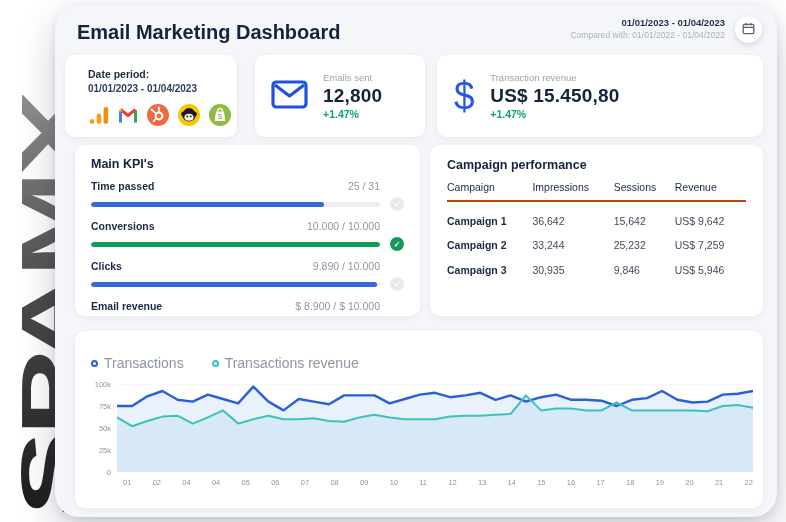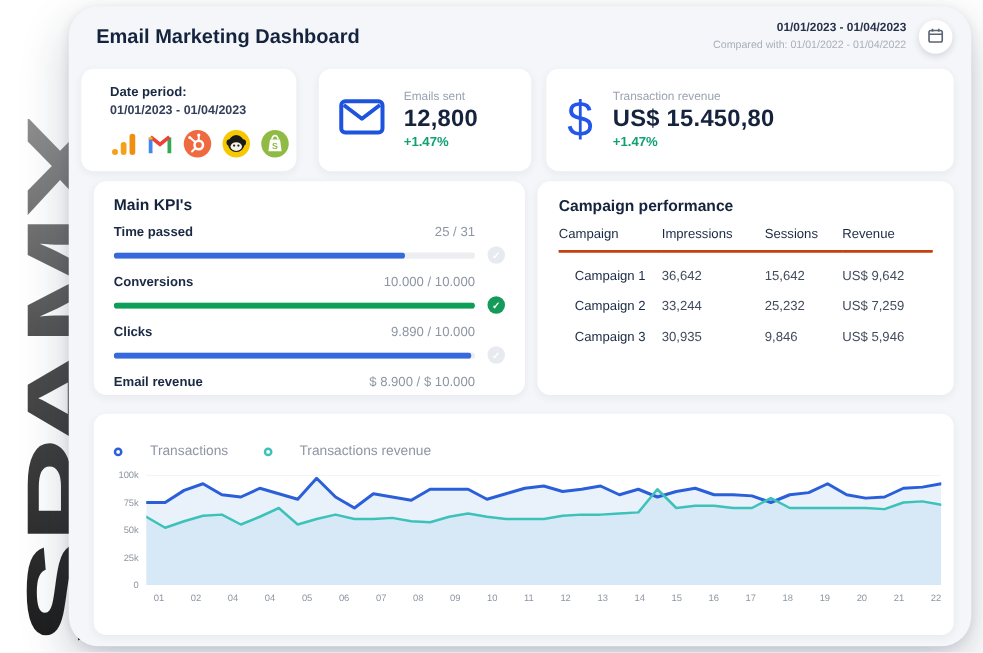--- a/index.html
+++ b/index.html
@@ -17,21 +17,21 @@
   }
 
   
   .main-card{
     position:absolute; left:55px; top:5px; width:722px; height:512px;
     background:#f5f6f9; border-radius:24px;
     box-shadow:0 16px 38px rgba(25,35,65,.22), 0 2px 8px rgba(25,35,65,.10);
   }
 
   
-  .hdr-title{ position:absolute; left:22px; top:16px; font-size:16px; font-weight:700; color:#14233e; }
+  .hdr-title{ position:absolute; left:22px; top:16px; font-size:20px; font-weight:700; color:#14233e; }
   .hdr-dates{ position:absolute; right:52px; top:12px; text-align:right; }
   .hdr-range{ font-size:9.5px; font-weight:700; color:#27324a; }
   .hdr-compared{ font-size:8.5px; color:#a9b0ba; margin-top:2px; }
   .cal-btn{ position:absolute; right:15px; top:11px; width:27px; height:27px; border-radius:50%;
     background:#fff; box-shadow:0 2px 6px rgba(30,40,70,.16); display:flex; align-items:center; justify-content:center; cursor:pointer; border:none; }
 
   .card{ position:absolute; background:#fff; border-radius:10px; box-shadow:0 2px 7px rgba(25,39,80,.06); }
 
   
   .date-card{ left:10px; top:50px; width:172px; height:82px; padding:13px 23px; }
@@ -63,28 +63,28 @@
   .kpi-status{ width:14px; height:14px; border-radius:50%; background:#e7eaee; color:#fff;
     font-size:8px; font-weight:700; display:flex; align-items:center; justify-content:center; margin-left:10px; flex:0 0 auto; }
   .kpi-status.done{ background:#149a59; }
 
   
   .camp-card{ left:375px; top:140px; width:333px; height:171px; padding:13px 17px; overflow:hidden; }
   table{ width:100%; border-collapse:collapse; margin-top:9px; }
   th{ text-align:left; font-size:10.5px; font-weight:400; color:#1b2a44; padding:0 0 7px 0;
     border-bottom:2px solid #c2410c; }
   td{ font-size:10.5px; color:#414c5c; padding:12.5px 0 0 0; }
-  td.c-first{ font-weight:400; color:#1b2a44;text-align:center; }
+  td.c-first{ font-weight:700; color:#1b2a44; }
 
   
   .chart-card{ left:20px; top:326px; width:688px; height:177px; padding:14px 10px 6px 16px; overflow:hidden; }
   .legend{ display:flex; gap:28px; margin-top:10px; align-items:center; }
   .legend-item{ display:flex; align-items:center; gap:6px; cursor:pointer; }
   .legend-swatch{ width:7px; height:7px; border-radius:50%; border:2px solid #2e63d8; background:#fff; }
-  .legend-label{ font-size:11px; color:#8d96a3;margin-left:16px; }
+  .legend-label{ font-size:14px; color:#8d96a3; }
   .chart-body{ display:flex; margin-top:13px; }
   .y-labels{ position:relative; width:26px; height:88px; flex:0 0 auto; }
   .y-lab{ position:absolute; right:6px; transform:translateY(-50%); font-size:7.5px; color:#8c95a2; }
   .plot{ flex:1; height:88px; }
   .x-labels{ display:flex; justify-content:space-between; margin-left:32px; margin-top:6px; }
   .x-lab{ font-size:7.5px; color:#8c95a2; }
 </style>
 </head>
 <body>
 

